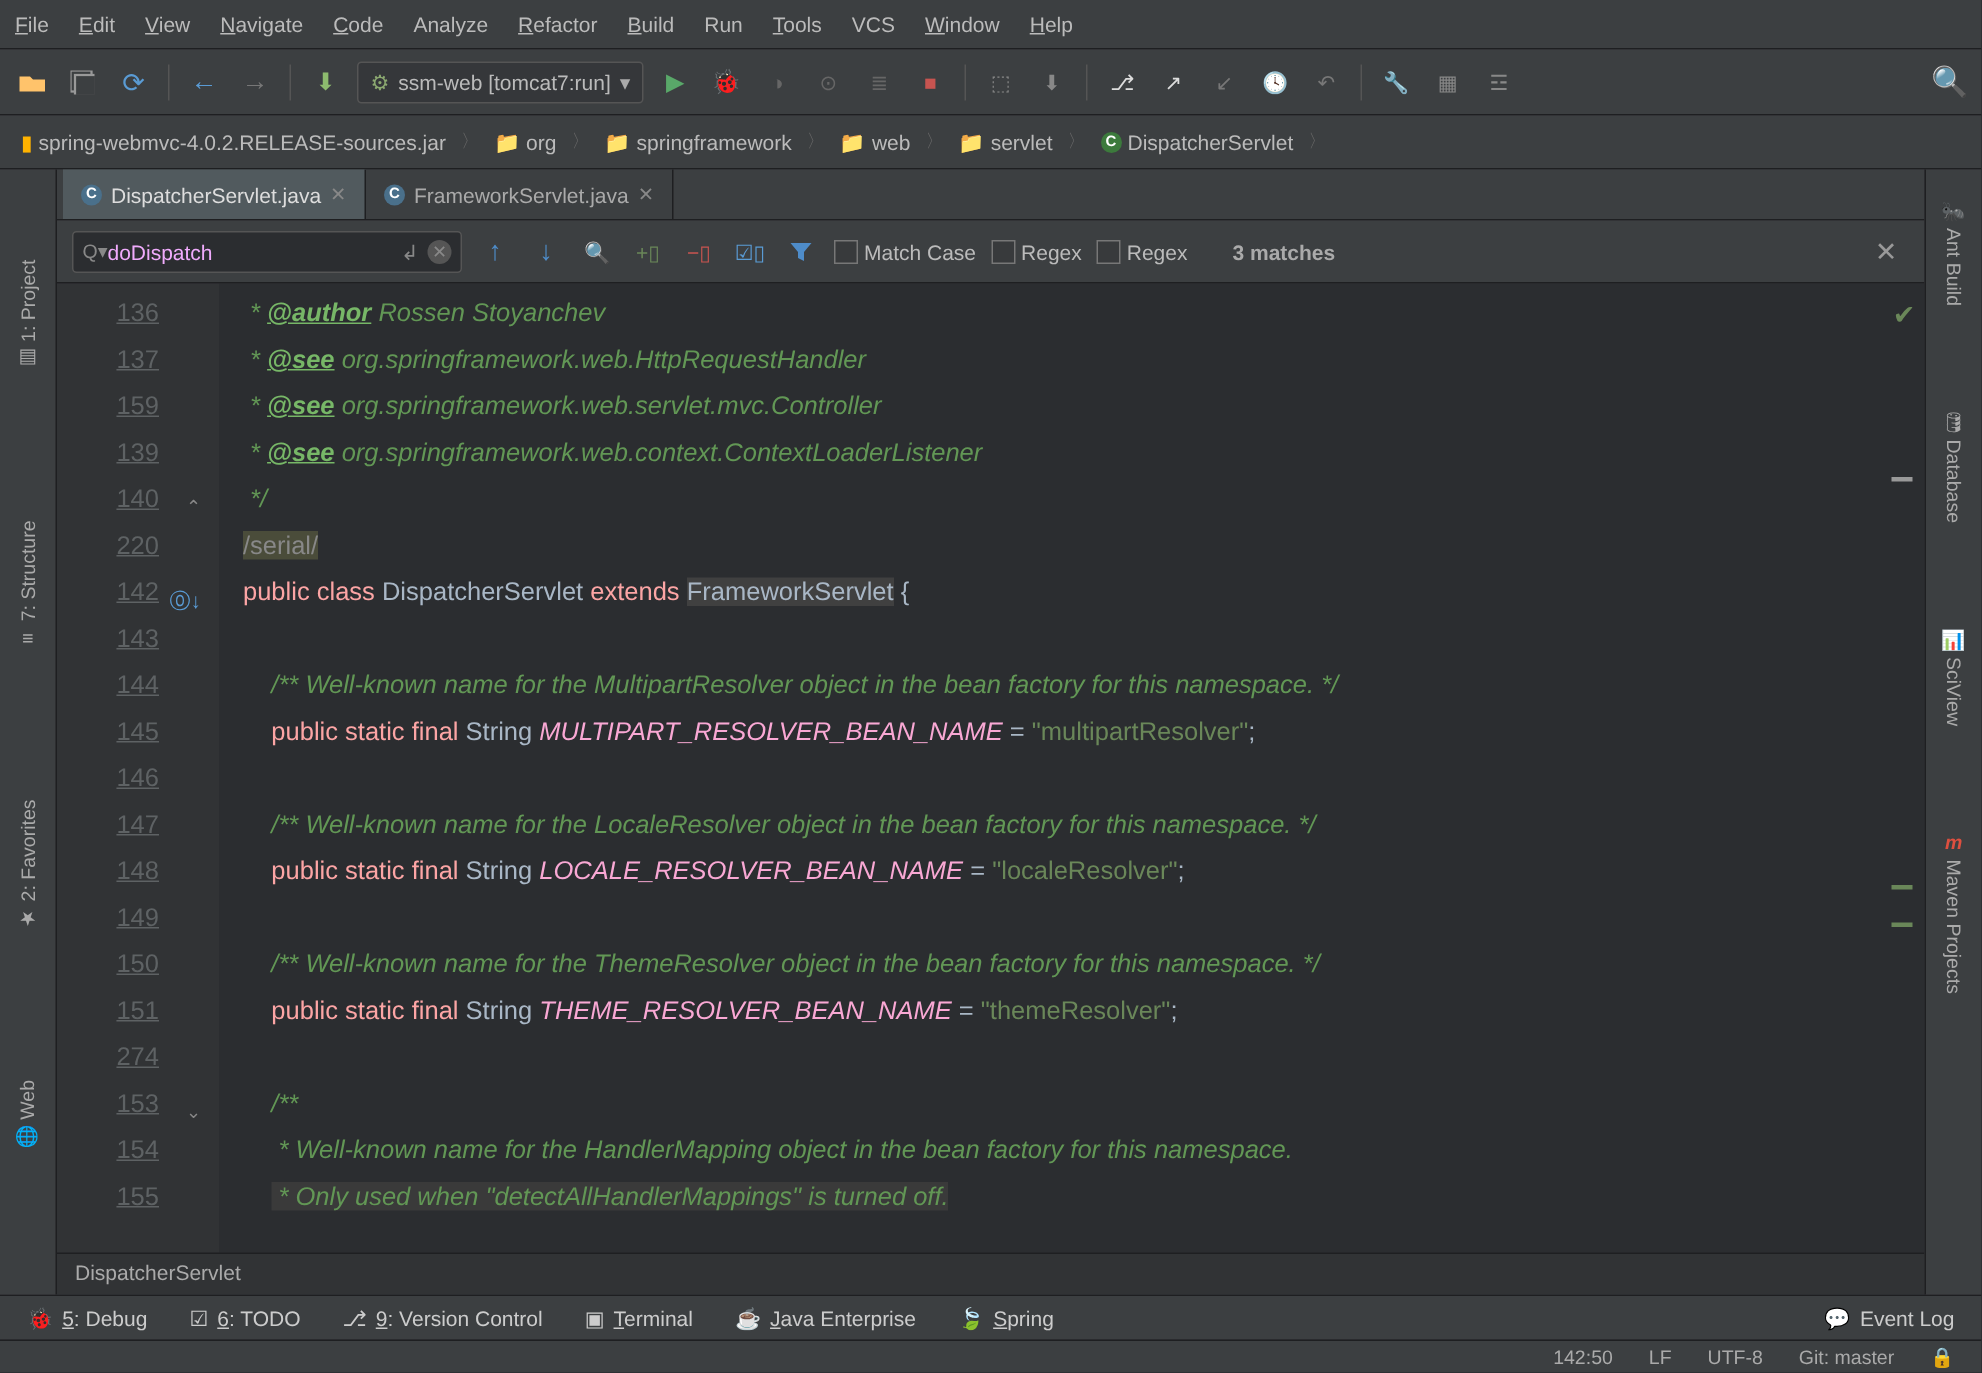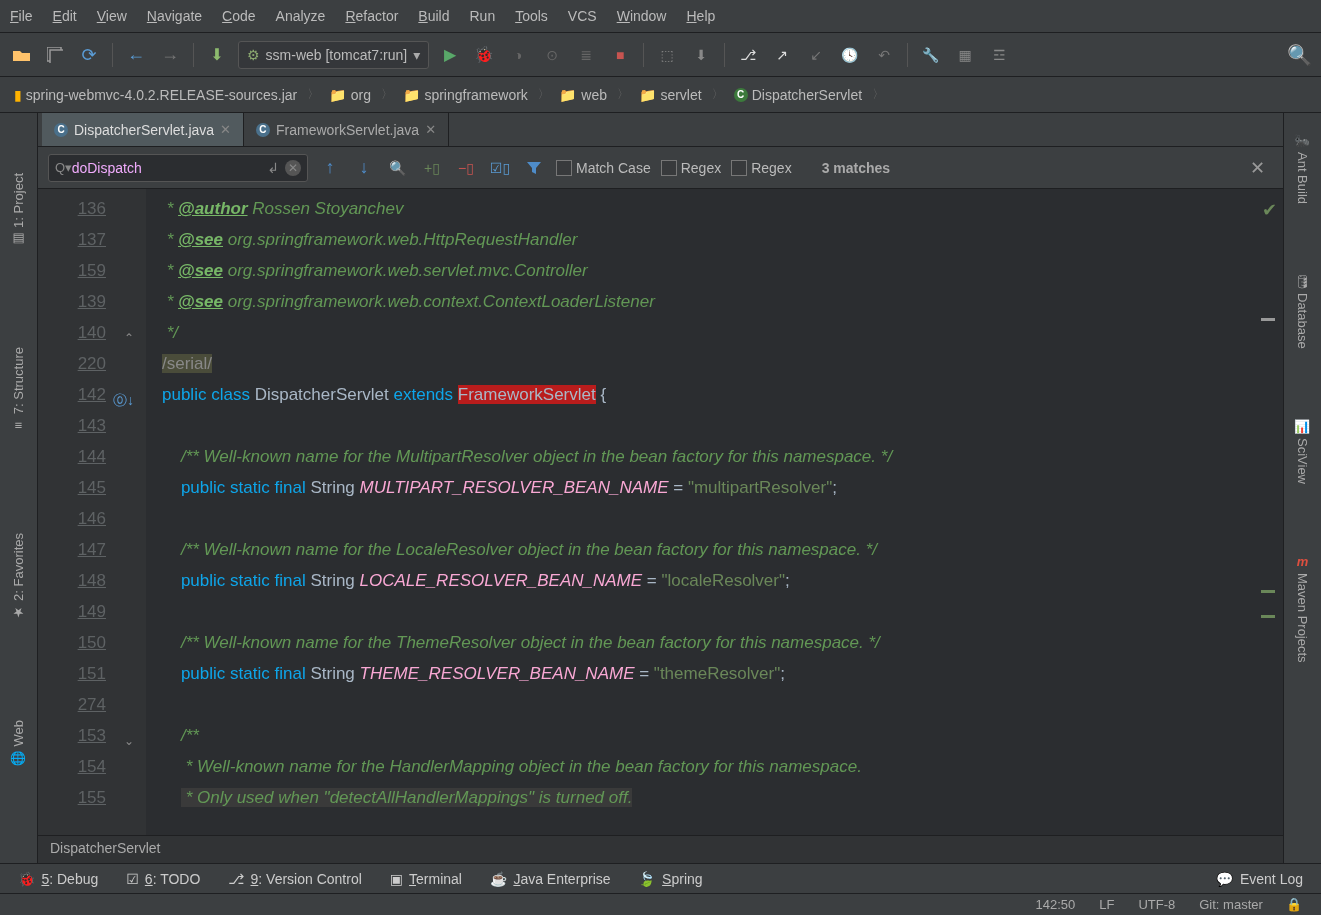--- a/index.html
+++ b/index.html
@@ -35,28 +35,28 @@
 .fb-check { display:flex; align-items:center; gap:4px; color:#bbb; cursor:pointer; }
 .fb-check .box { width:16px; height:16px; border:1px solid #777; background:#383a3c; }
 .matches { color:#aaa; font-weight:bold; margin-left:20px; }
 .close-find { margin-left:auto; cursor:pointer; color:#999; font-size:18px; padding:0 8px; }
 .code-view { flex:1; display:flex; overflow:hidden; font-family:Consolas,"Courier New",monospace; font-size:17px; line-height:31px; position:relative; }
 .gutter { width:108px; background:#313335; color:#5e6264; text-align:right; padding:4px 40px 0 0; user-select:none; flex-shrink:0; }
 .gutter-row { height:31px; position:relative;text-decoration:underline; }
 .gutter-icon { position:absolute; right:-28px; top:6px; }
 .code-lines { flex:1; padding:4px 16px 0 16px; color:#a9b7c6; white-space:pre; overflow:hidden; }
 .code-lines .row { height:31px; }
-.kw { color:#0ea5e9; }
+.kw { color:#fca5a5; }
 .str { color:#6a8759; }
 .com { color:#629755; font-style:italic; }
 .doctag { color:#77b767; font-style:italic; font-weight:bold; text-decoration:underline; }
 .docref { color:#629755; font-style:italic; }
 .type { color:#a9b7c6; }
 .const { color:#f9a8d4; font-style:italic; }
-.hlclass { background:#b91c1c; }
+.hlclass { background:#404040; }
 .crumb-bottom { height:28px; padding:4px 12px; color:#aaa; background:#313335; border-top:1px solid #1e1f21; }
 .bottom-tools { display:flex; align-items:center; gap:28px; padding:4px 18px; background:#3c3f41; border-top:1px solid #1e1f21; height:30px; }
 .bt-item { display:flex; align-items:center; gap:6px; cursor:pointer; color:#ccc; }
 .status-bar { display:flex; align-items:center; gap:24px; padding:2px 18px; background:#3c3f41; border-top:1px solid #1e1f21; height:22px; color:#aaa; font-size:13px; justify-content:flex-end; }
 .green-check { position:absolute; right:6px; top:6px; color:#6a8759; font-size:18px; }
 .scrollmarks { position:absolute; right:8px; top:0; bottom:0; width:14px; }
 .scrollmark { position:absolute; width:14px; height:3px; background:#6a8759; left:0; }
 .arrow-up { color:#4e8cc9; font-size:18px; }
 .arrow-down { color:#4e8cc9; font-size:18px; }
 svg { display:block; }

